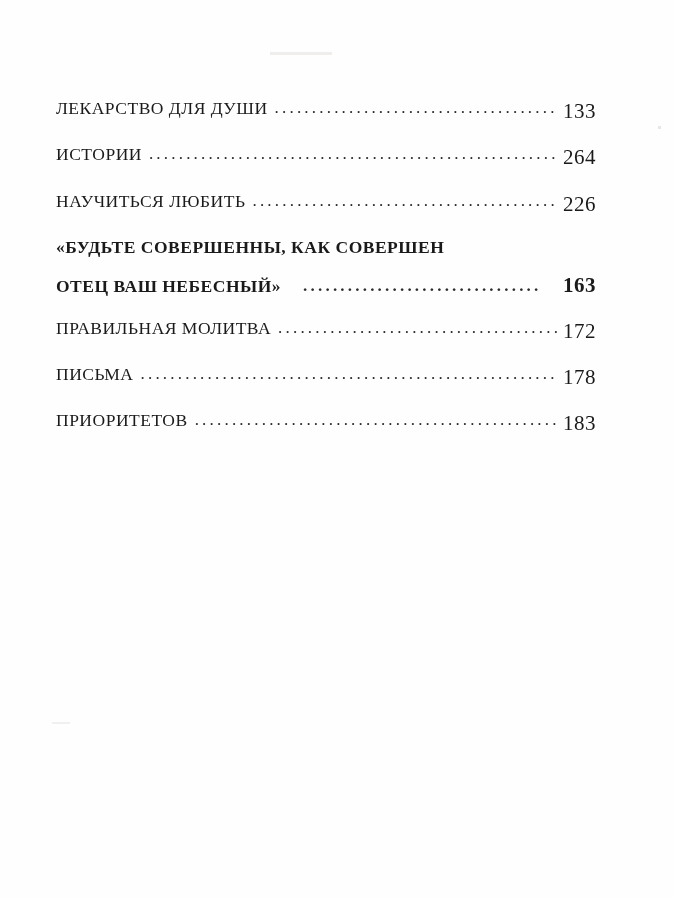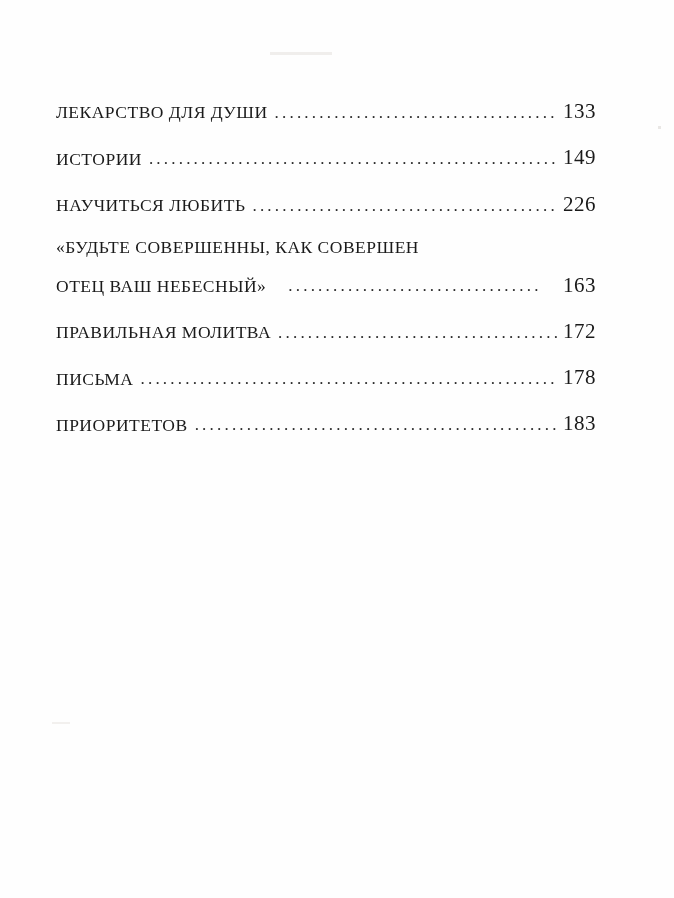--- a/index.html
+++ b/index.html
@@ -26,31 +26,32 @@
 
   .toc {
     position: absolute;
     left: 56px;
     top: 98px;
     width: 540px;
   }
 
   .toc-entry {
     display: flex;
-    align-items: flex-end;
+    align-items: flex-start;
     width: 100%;
     margin-bottom: 20px;
     font-size: 17.5px;
     letter-spacing: 0.5px;
     line-height: 1.25;
   }
 
   .toc-entry.two-line {
     display: block;
     margin-bottom: 20px;
+    font-weight: bold;
   }
 
   .entry-title {
     white-space: nowrap;
     font-variant: small-caps;
   }
 
   .entry-line1 {
     display: block;
     white-space: nowrap;
@@ -128,21 +129,21 @@
     <div class="toc-entry">
       <span class="entry-title">ЛЕКАРСТВО ДЛЯ ДУШИ</span>
       <span class="leader"></span>
       <span class="entry-page">133</span>
     </div>
 
 
     <div class="toc-entry">
       <span class="entry-title">ИСТОРИИ</span>
       <span class="leader"></span>
-      <span class="entry-page">149</span>
+      <span class="entry-page">264</span>
     </div>
 
     <div class="toc-entry">
       <span class="entry-title">НАУЧИТЬСЯ ЛЮБИТЬ</span>
       <span class="leader"></span>
       <span class="entry-page">226</span>
     </div>
 
     <div class="toc-entry two-line">
       <span class="entry-line1">«БУДЬТЕ СОВЕРШЕННЫ, КАК СОВЕРШЕН</span>

